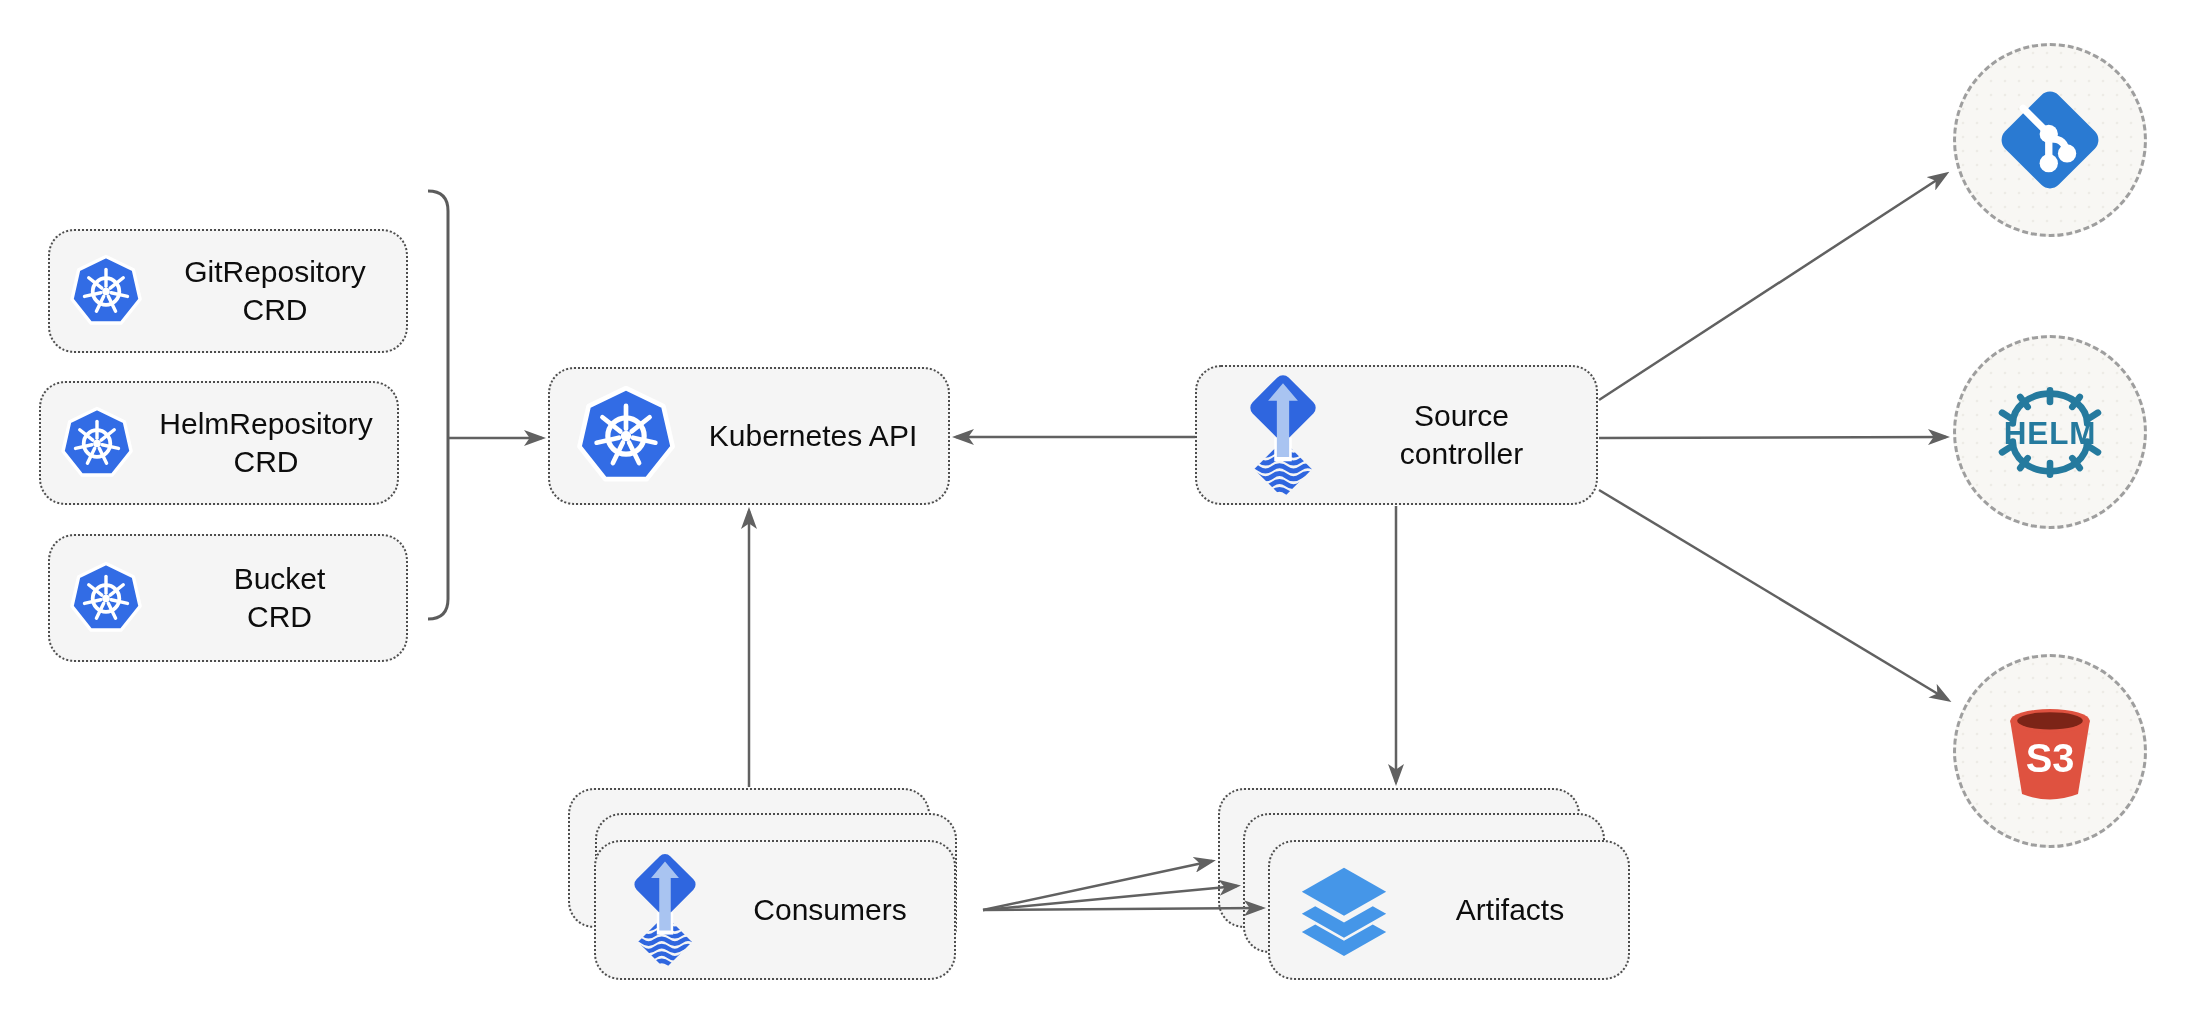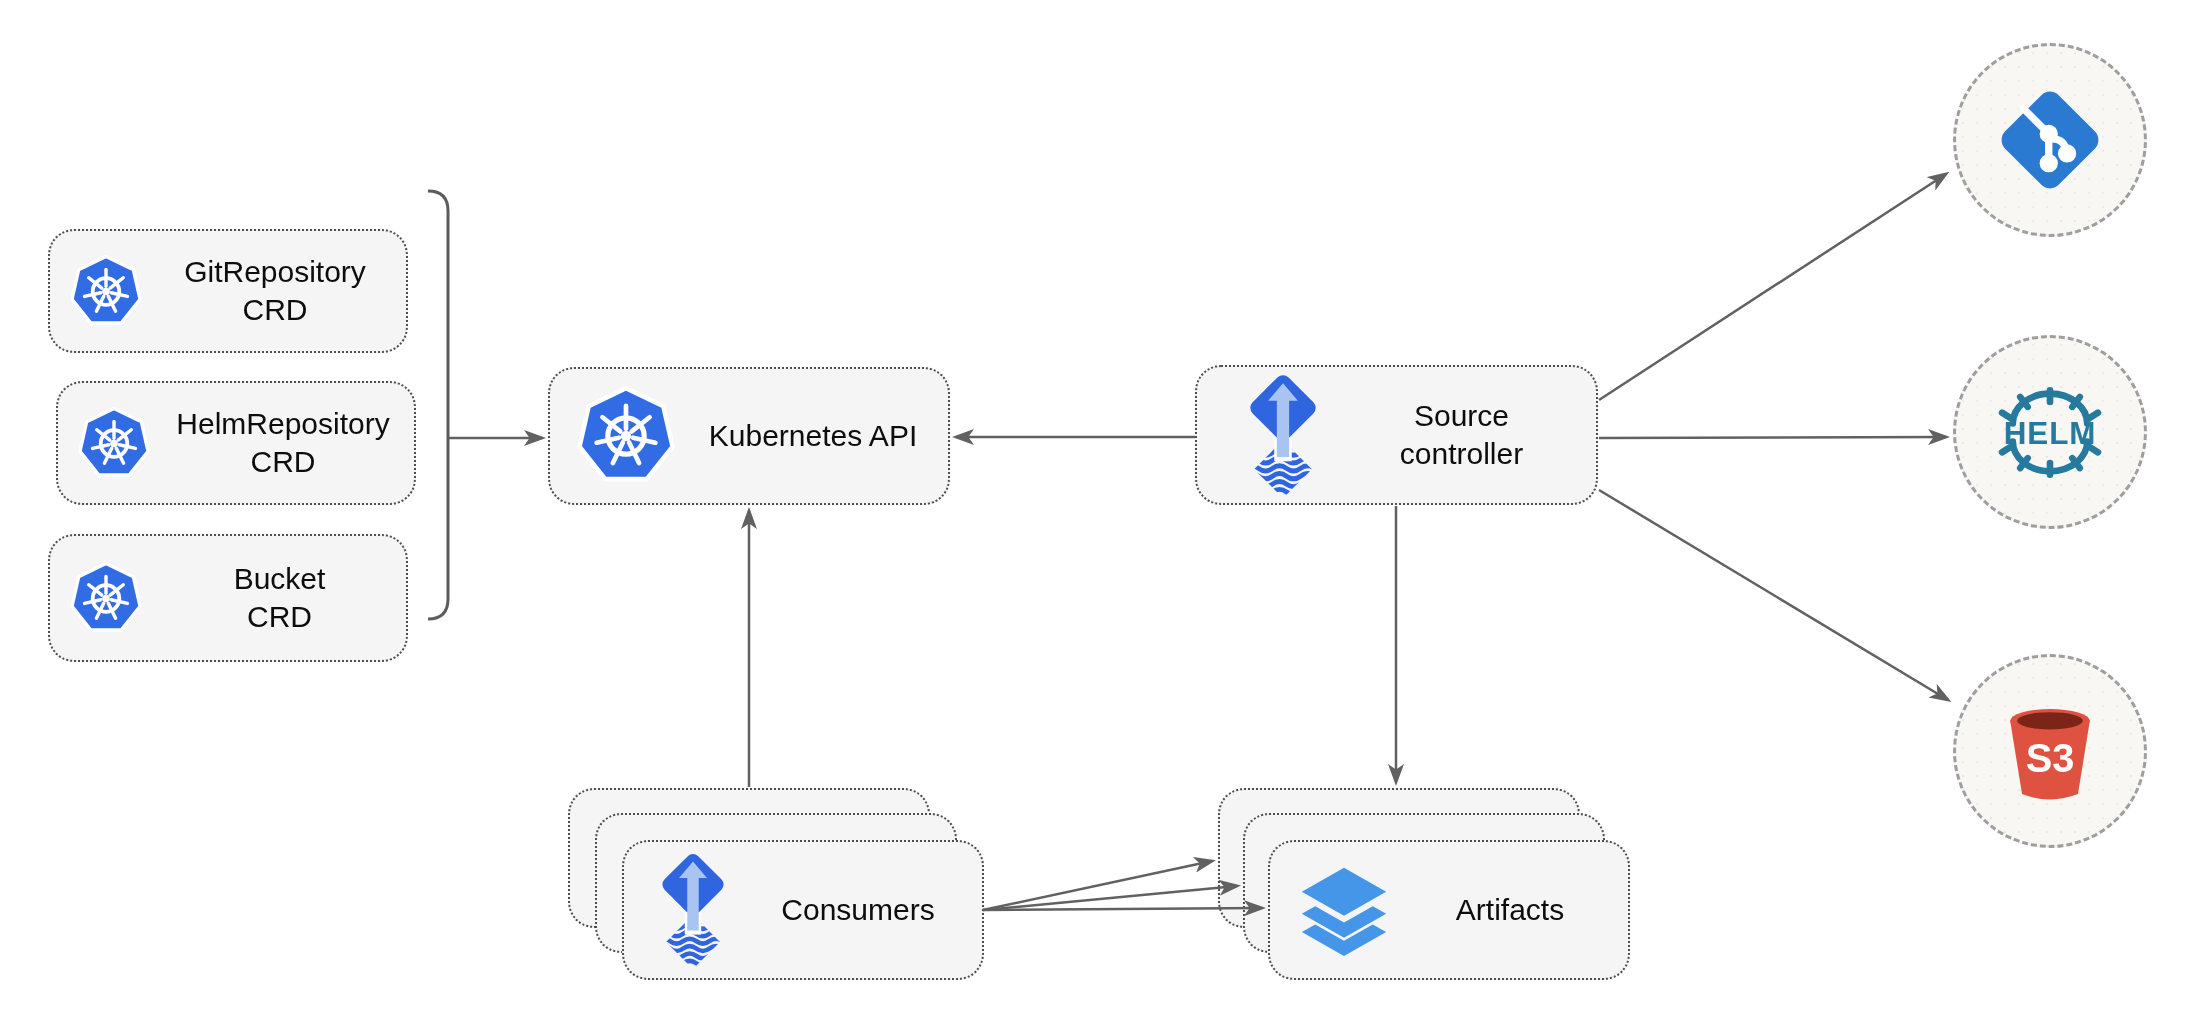--- a/index.html
+++ b/index.html
@@ -128,21 +128,21 @@
 <div class="canvas">
 
   <div class="node" style="left:48px;top:229px;width:360px;height:124px;padding-left:18px;">
     <svg class="icon" width="76" height="79">
         <use href="#sym-k8s"></use>
       </svg>
     <div class="label">GitRepository
 CRD</div>
   </div>
 
-  <div class="node" style="left:56px;top:381px;width:360px;height:124px;padding-left:18px;">
+  <div class="node" style="left:39px;top:381px;width:360px;height:124px;padding-left:18px;">
     <svg class="icon" width="76" height="79">
         <use href="#sym-k8s"></use>
       </svg>
     <div class="label">HelmRepository
 CRD</div>
   </div>
 
   <div class="node" style="left:48px;top:534px;width:360px;height:128px;padding-left:18px;gap:9px;">
     <svg class="icon" width="76" height="79">
         <use href="#sym-k8s"></use>
@@ -161,21 +161,21 @@
   <div class="node" style="left:1195px;top:365px;width:403px;height:140px;padding-left:42px;">
     <svg class="icon" width="88" height="128">
         <use href="#sym-flux"></use>
       </svg>
     <div class="label narrow">Source
 controller</div>
   </div>
 
   <div class="node stack1" style="left:568px;top:788px;width:362px;height:140px;"></div>
   <div class="node stack2" style="left:595px;top:813px;width:362px;height:140px;"></div>
-  <div class="node stack3" style="left:622px;top:840px;width:362px;height:140px;padding-left:28px;">
+  <div class="node stack3" style="left:594px;top:840px;width:362px;height:140px;padding-left:28px;">
     <svg class="icon" width="82" height="120">
         <use href="#sym-flux"></use>
       </svg>
     <div class="label">Consumers</div>
   </div>
 
   <div class="node stack1" style="left:1218px;top:788px;width:362px;height:140px;"></div>
   <div class="node stack2" style="left:1243px;top:813px;width:362px;height:140px;"></div>
   <div class="node stack3" style="left:1268px;top:840px;width:362px;height:140px;padding-left:26px;align-items:center;">
     <svg class="icon" width="96" height="92">

